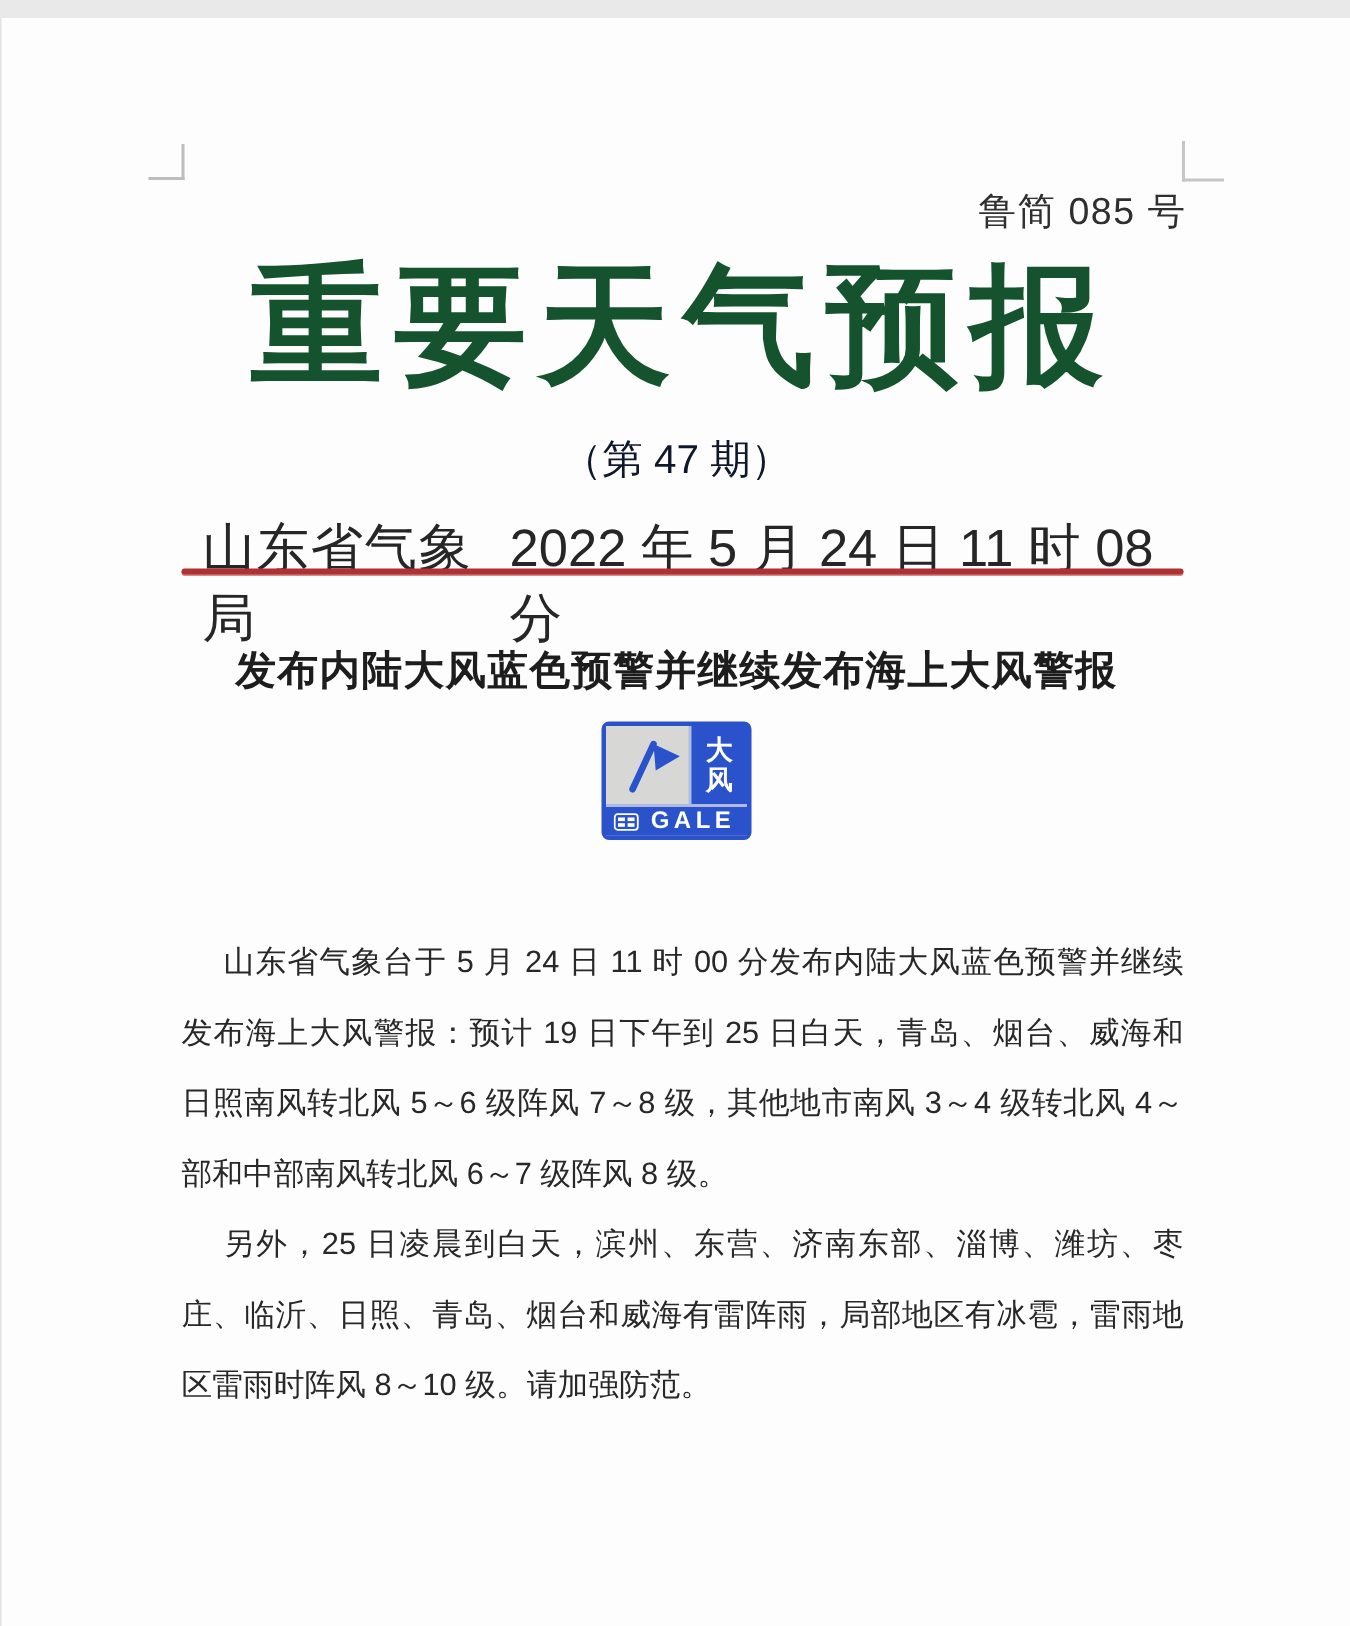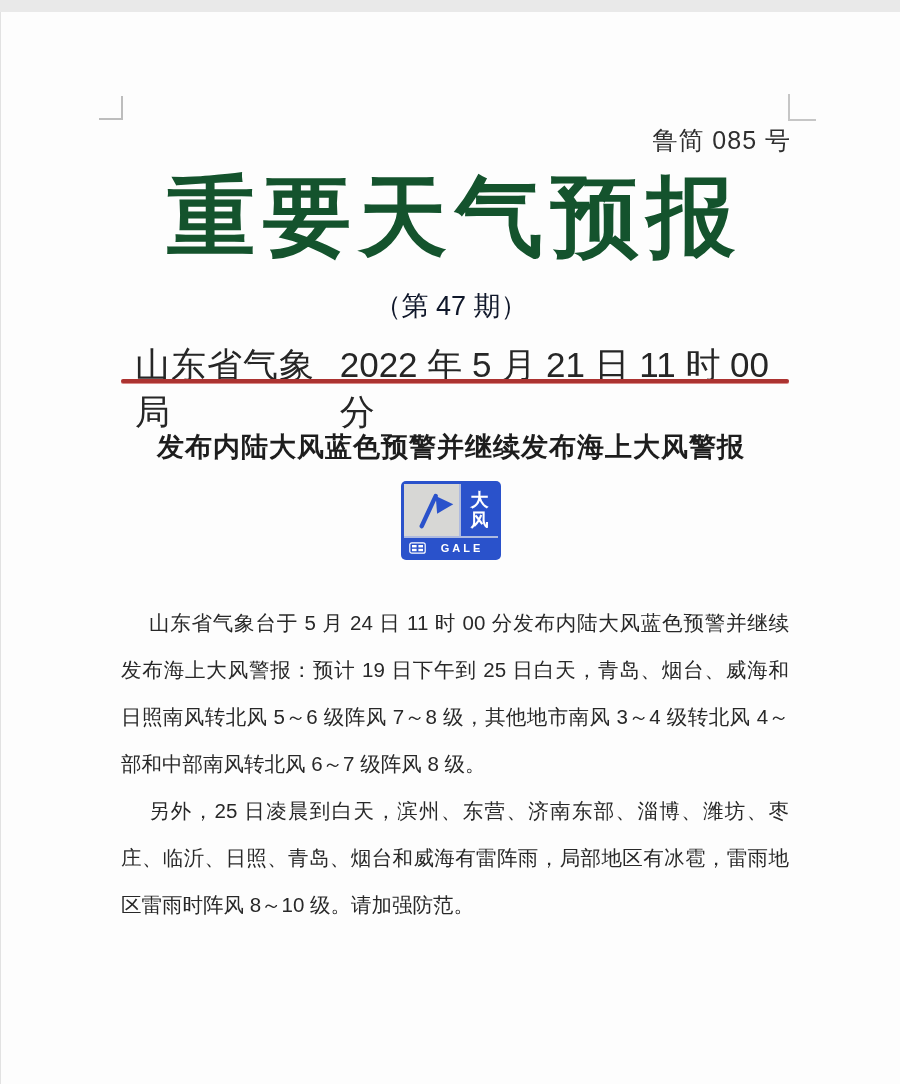--- a/index.html
+++ b/index.html
@@ -52,24 +52,24 @@
     grid-template-columns:55px 1fr; grid-template-rows:1fr 19px; gap:2px;
     background:#aebadf;
   }
   .cell-flag { background:#d7d7d5; display:flex; align-items:center; justify-content:center; }
   .cell-name {
     background:#2a52cb; color:#fff; font-weight:bold; font-size:18px; line-height:20px;
     display:flex; flex-direction:column; align-items:center; justify-content:center;
   }
   .cell-bottom { grid-column:1 / span 2; background:#2a52cb; display:flex; align-items:center; }
   .emblem { margin-left:5px; display:flex; }
-  .gale-text { flex:1; text-align:center; color:#fff; font-weight:bold; font-size:11px; letter-spacing:3px; }
+  .gale-text { flex:1; text-align:center; color:#fff; font-weight:bold; font-size:16px; letter-spacing:3px; }
 
   
-  .body-text { position:absolute; top:587px; left:120px; width:668px; font-size:20.5px; color:#282828; }
+  .body-text { position:absolute; top:606px; left:120px; width:668px; font-size:20.5px; color:#282828; }
   .line { height:47px; line-height:47px; white-space:nowrap; overflow:visible;
           text-align:justify; text-align-last:justify; }
   .line.last   { text-align:center; text-align-last:left; }
   .line.indent { text-indent:28px; }
 </style>
 </head>
 <body>
 
 <div class="page">
 
@@ -77,21 +77,21 @@
   <div class="corner-mark right"></div>
 
   <div class="doc-number">鲁简 085 号</div>
 
   <h1 class="title">重要天气预报</h1>
 
   <div class="issue-number">（第 47 期）</div>
 
   <div class="meta-row">
     <span class="agency">山东省气象局</span>
-    <span class="datetime">2022 年 5 月 21 日 11 时 00 分</span>
+    <span class="datetime">2022 年 5 月 24 日 11 时 08 分</span>
   </div>
 
   <div class="red-rule"></div>
 
   <h2 class="headline">发布内陆大风蓝色预警并继续发布海上大风警报</h2>
 
   <div class="gale-icon">
     <div class="gale-grid">
       <div class="cell-flag">
         <svg width="44" height="44" viewBox="0 0 60 60" aria-hidden="true">

